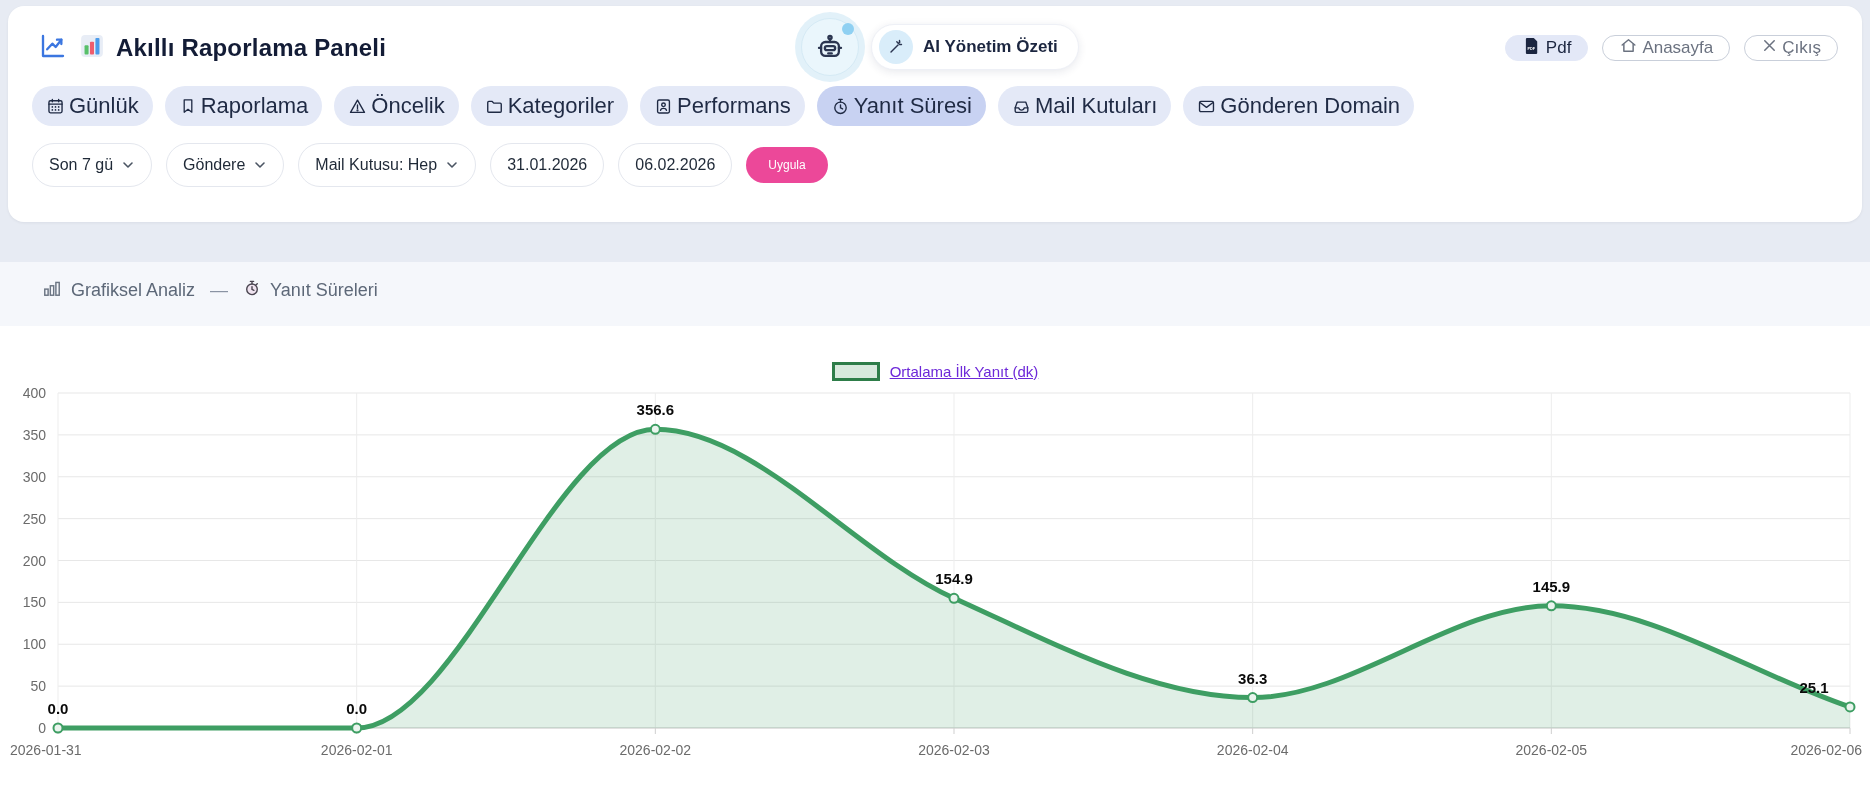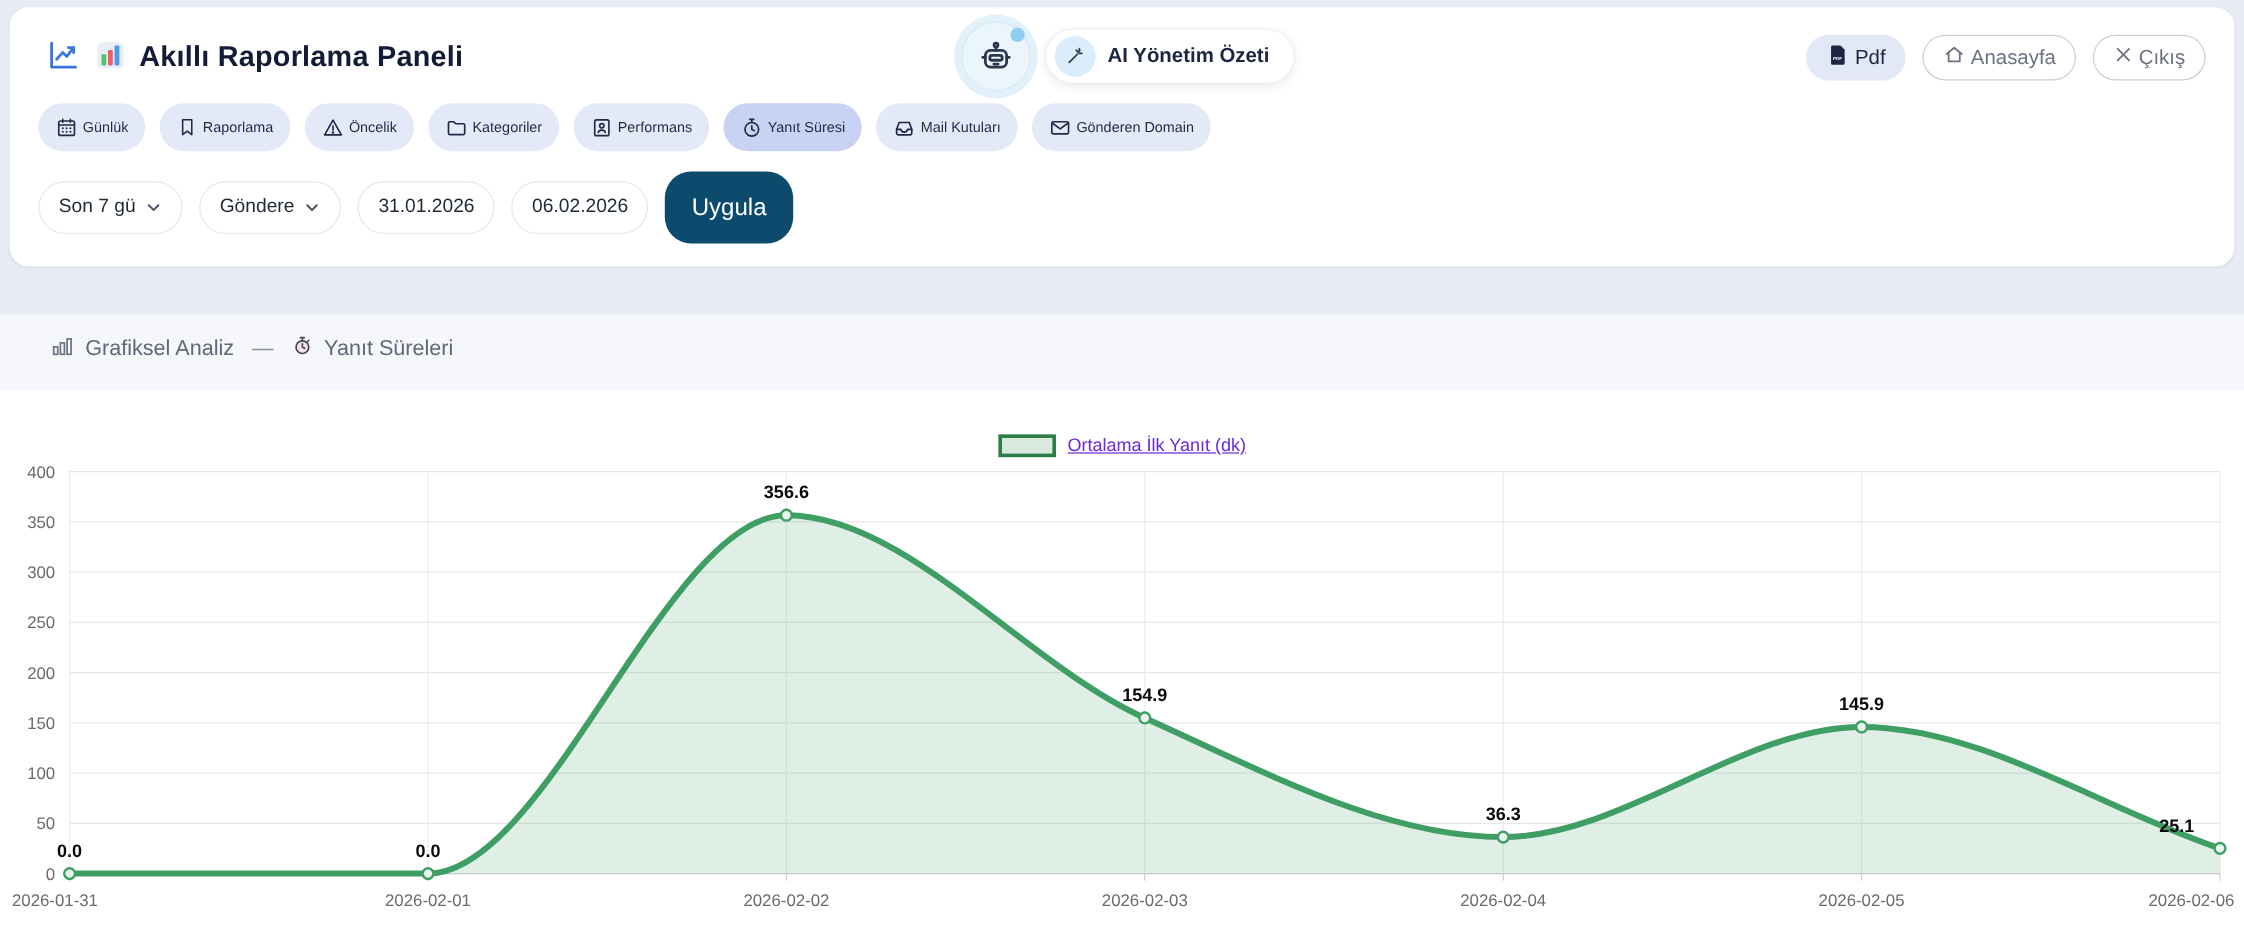--- a/index.html
+++ b/index.html
@@ -18,36 +18,36 @@
   .robot-btn { width:58px; height:58px; border-radius:50%; background:#eaf6fc;
                box-shadow:0 0 0 6px rgba(150,205,235,.28); display:flex; align-items:center; justify-content:center;
                position:relative; cursor:pointer; border:1px solid #d5eaf5; }
   .robot-dot { position:absolute; top:4px; right:4px; width:12px; height:12px; border-radius:50%; background:#8fd0f2; }
   .ai-pill { height:46px; border-radius:23px; background:#ffffff; box-shadow:0 2px 8px rgba(30,40,80,.10);
              border:1px solid #eef0f6; display:flex; align-items:center; gap:10px; padding:0 20px 0 7px; cursor:pointer; }
   .ai-pill .wand-circle { width:34px; height:34px; border-radius:50%; background:#d9edfa; display:flex; align-items:center; justify-content:center; }
   .ai-pill .ai-label { font-size:17px; font-weight:bold; color:#1c2640; }
 
   .hdr-right { margin-left:auto; display:flex; align-items:center; gap:14px; }
-  .pill-btn { height:38px; border-radius:21px; display:flex; align-items:center; gap:4px; padding:0 16px;
+  .pill-btn { height:26px; border-radius:21px; display:flex; align-items:center; gap:4px; padding:0 16px;
               font-size:17px; cursor:pointer; background:#fff; border:1px solid #c9cfda; color:#6b7280; }
   .pill-btn.pdf { background:#e3e8f7; border:1px solid #e3e8f7; color:#1c2640; font-weight:500; }
 
   
   .tabs-row { display:flex; align-items:center; gap:12px; padding:14px 24px 0 24px; }
   .tab { height:40px; border-radius:20px; background:#e4e9f7; color:#1f2a44; display:flex; align-items:center;
-         gap:4px; padding:0 14px; font-size:12px; cursor:pointer; white-space:nowrap; }
+         gap:4px; padding:0 14px; font-size:22px; cursor:pointer; white-space:nowrap; }
   .tab.active { background:#c8d2f2; }
   .tab svg { flex:0 0 auto; }
 
   
   .filters-row { display:flex; align-items:center; gap:14px; padding:17px 40px 0 24px; }
   .filter-pill { height:44px; border-radius:22px; background:#fff; border:1px solid #e4e7ee;
                  display:flex; align-items:center; gap:8px; padding:0 16px; font-size:16px; color:#1f2937; cursor:pointer; }
-  .apply-btn { height:60px; border-radius:22px; background:#0c4a6e; color:#fff; font-size:20px; font-weight:500;
+  .apply-btn { height:36px; border-radius:22px; background:#ec4899; color:#fff; font-size:12px; font-weight:500;
                border:none; padding:0 22px; cursor:pointer; }
 
   
   .main-panel { position:absolute; top:262px; left:0; right:0; bottom:0; background:#f5f7fb; }
   .section-title { position:absolute; top:16px; left:42px; display:flex; align-items:center; gap:9px;
                    font-size:18px; color:#5d6878; }
   .section-sep { color:#8a93a3; padding:0 6px; }
 
   .chart-area { position:absolute; top:64px; left:0; right:0; bottom:0; background:#ffffff; }
   .legend { margin:36px auto 0 auto; width:max-content; display:flex; align-items:center; gap:10px; }
@@ -221,20 +221,26 @@
 
   <div class="filters-row">
     <div class="filter-pill">
       <span>Son 7 gü</span>
       <svg width="14" height="14" viewBox="0 0 14 14" fill="none" stroke="#4b5563" stroke-width="1.6" stroke-linecap="round" stroke-linejoin="round">
           <path d="M3 5l4 4 4-4"></path>
         </svg>
     </div>
     <div class="filter-pill">
       <span>Göndere</span>
+      <svg width="14" height="14" viewBox="0 0 14 14" fill="none" stroke="#4b5563" stroke-width="1.6" stroke-linecap="round" stroke-linejoin="round">
+          <path d="M3 5l4 4 4-4"></path>
+        </svg>
+    </div>
+    <div class="filter-pill">
+      <span>Mail Kutusu: Hep</span>
       <svg width="14" height="14" viewBox="0 0 14 14" fill="none" stroke="#4b5563" stroke-width="1.6" stroke-linecap="round" stroke-linejoin="round">
           <path d="M3 5l4 4 4-4"></path>
         </svg>
     </div>
     <div class="filter-pill">
       <span>31.01.2026</span>
     </div>
     <div class="filter-pill">
       <span>06.02.2026</span>
     </div>

